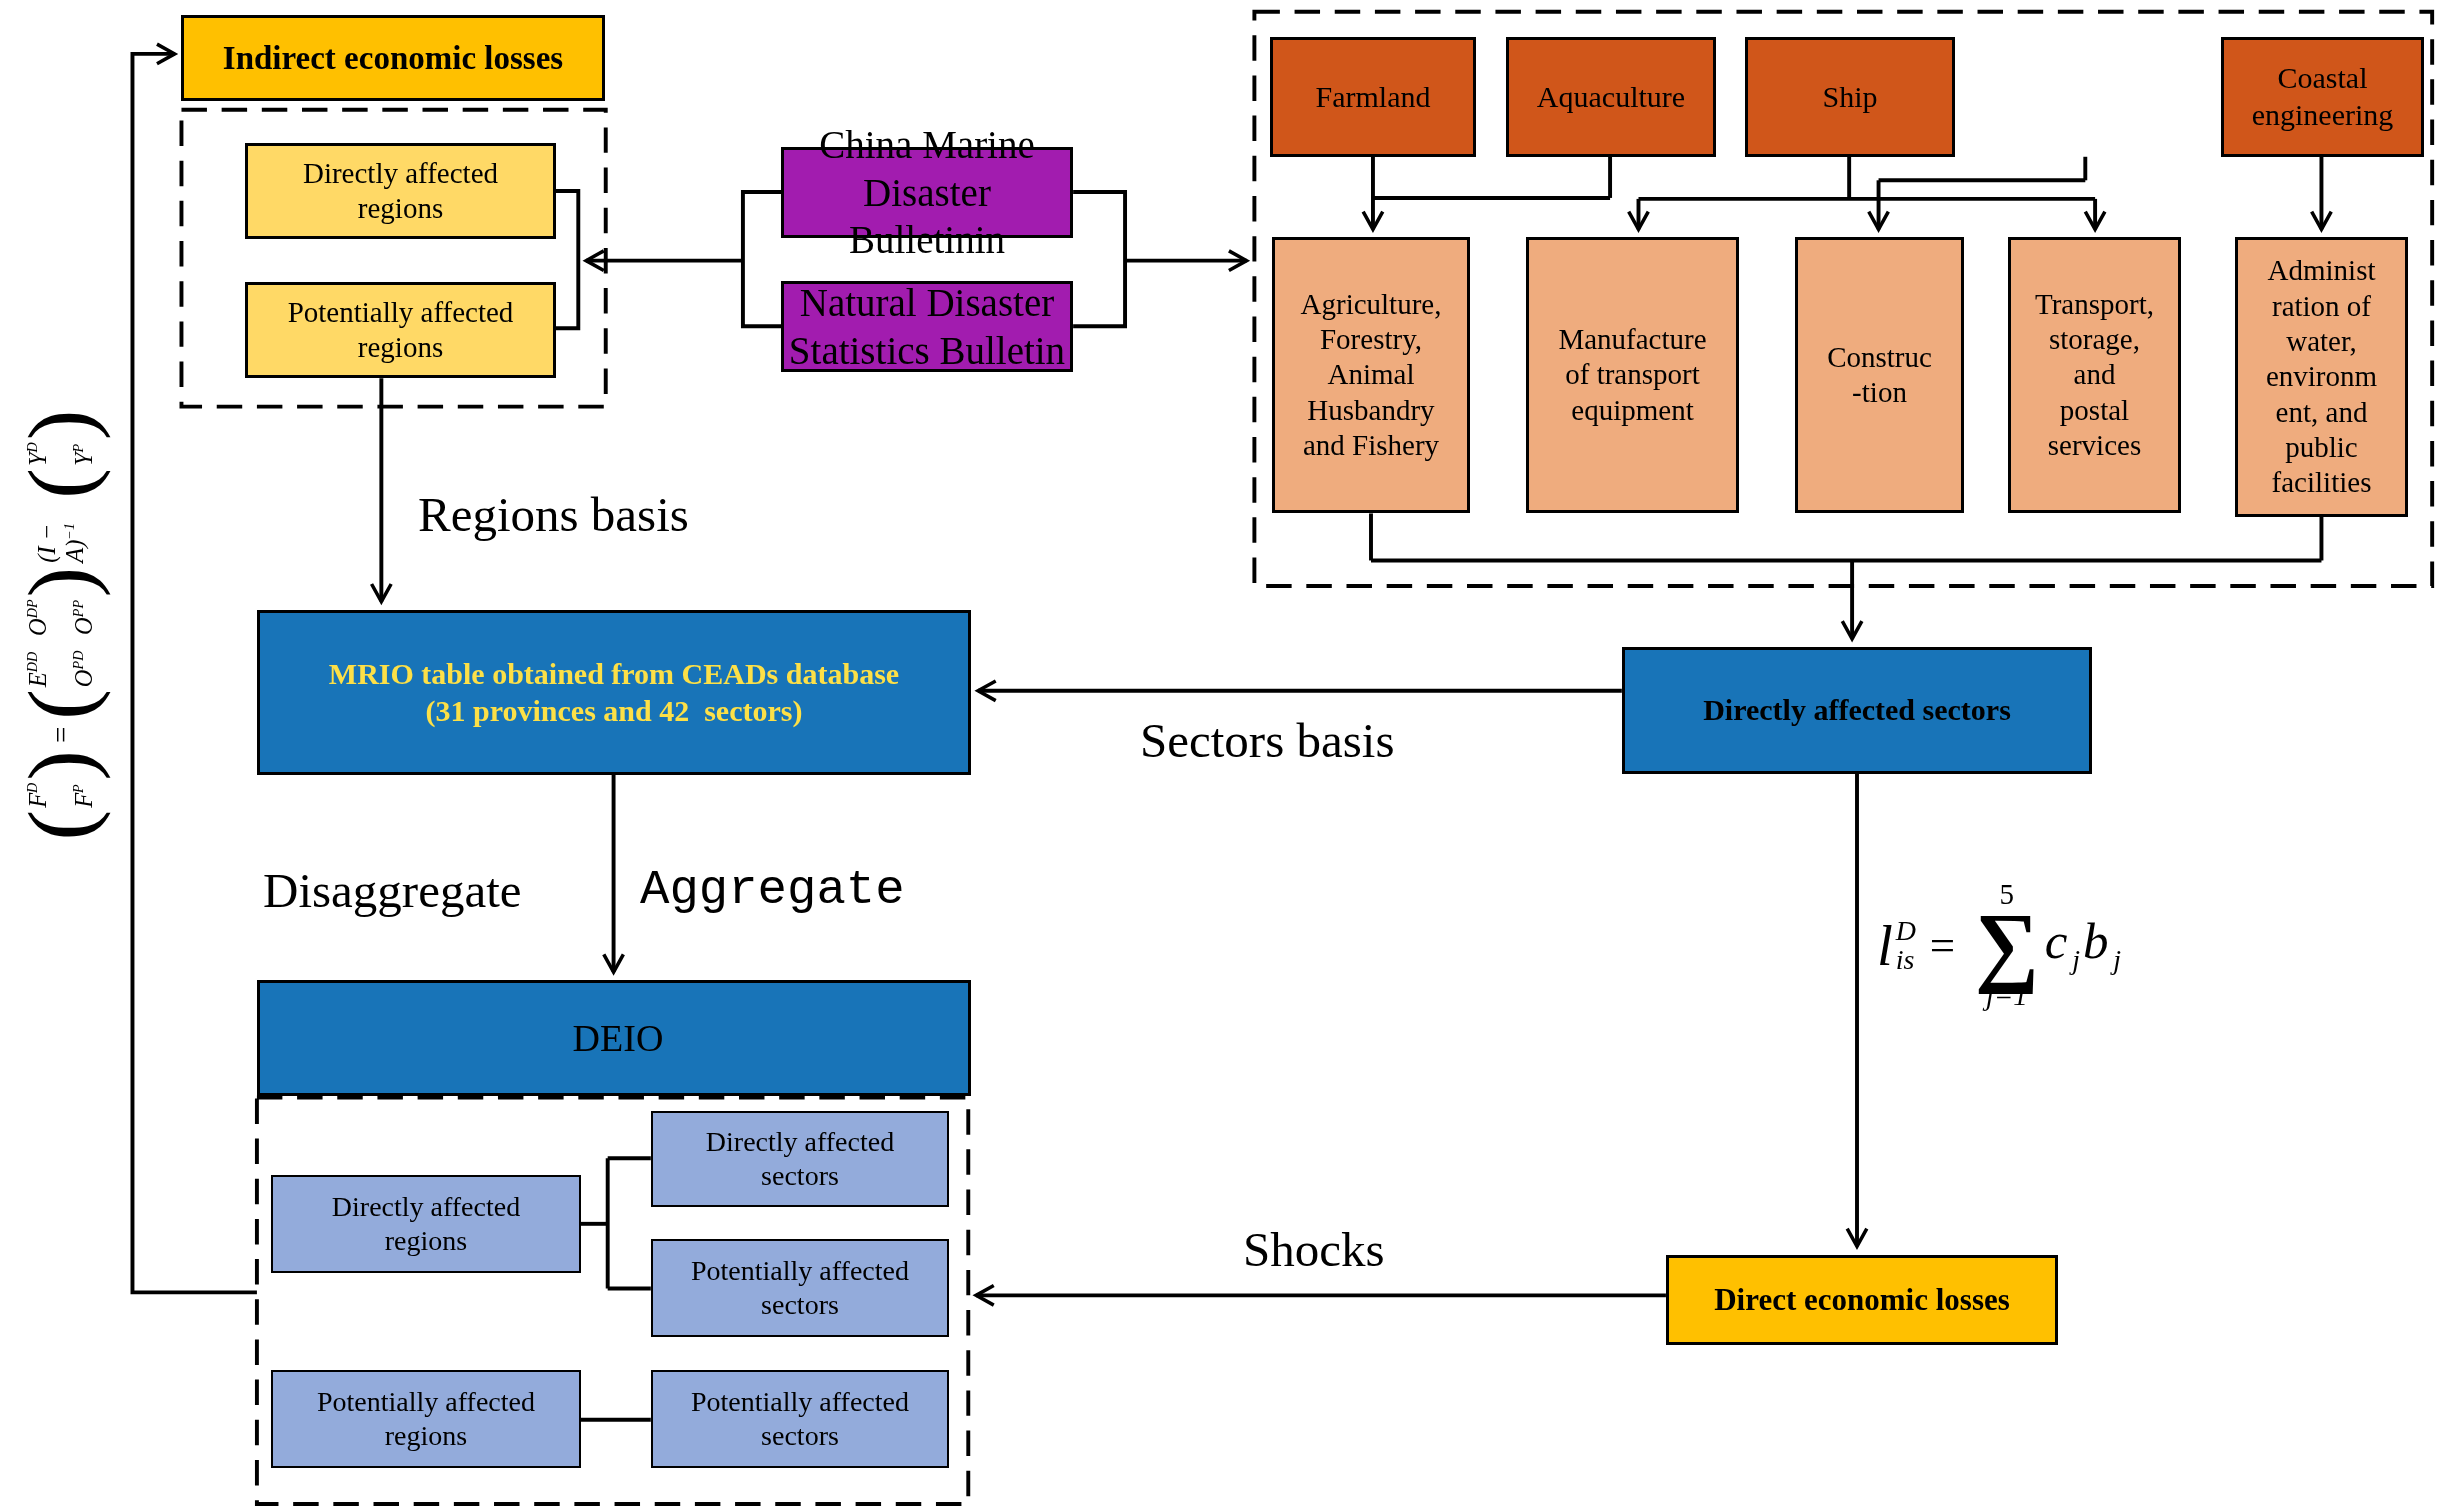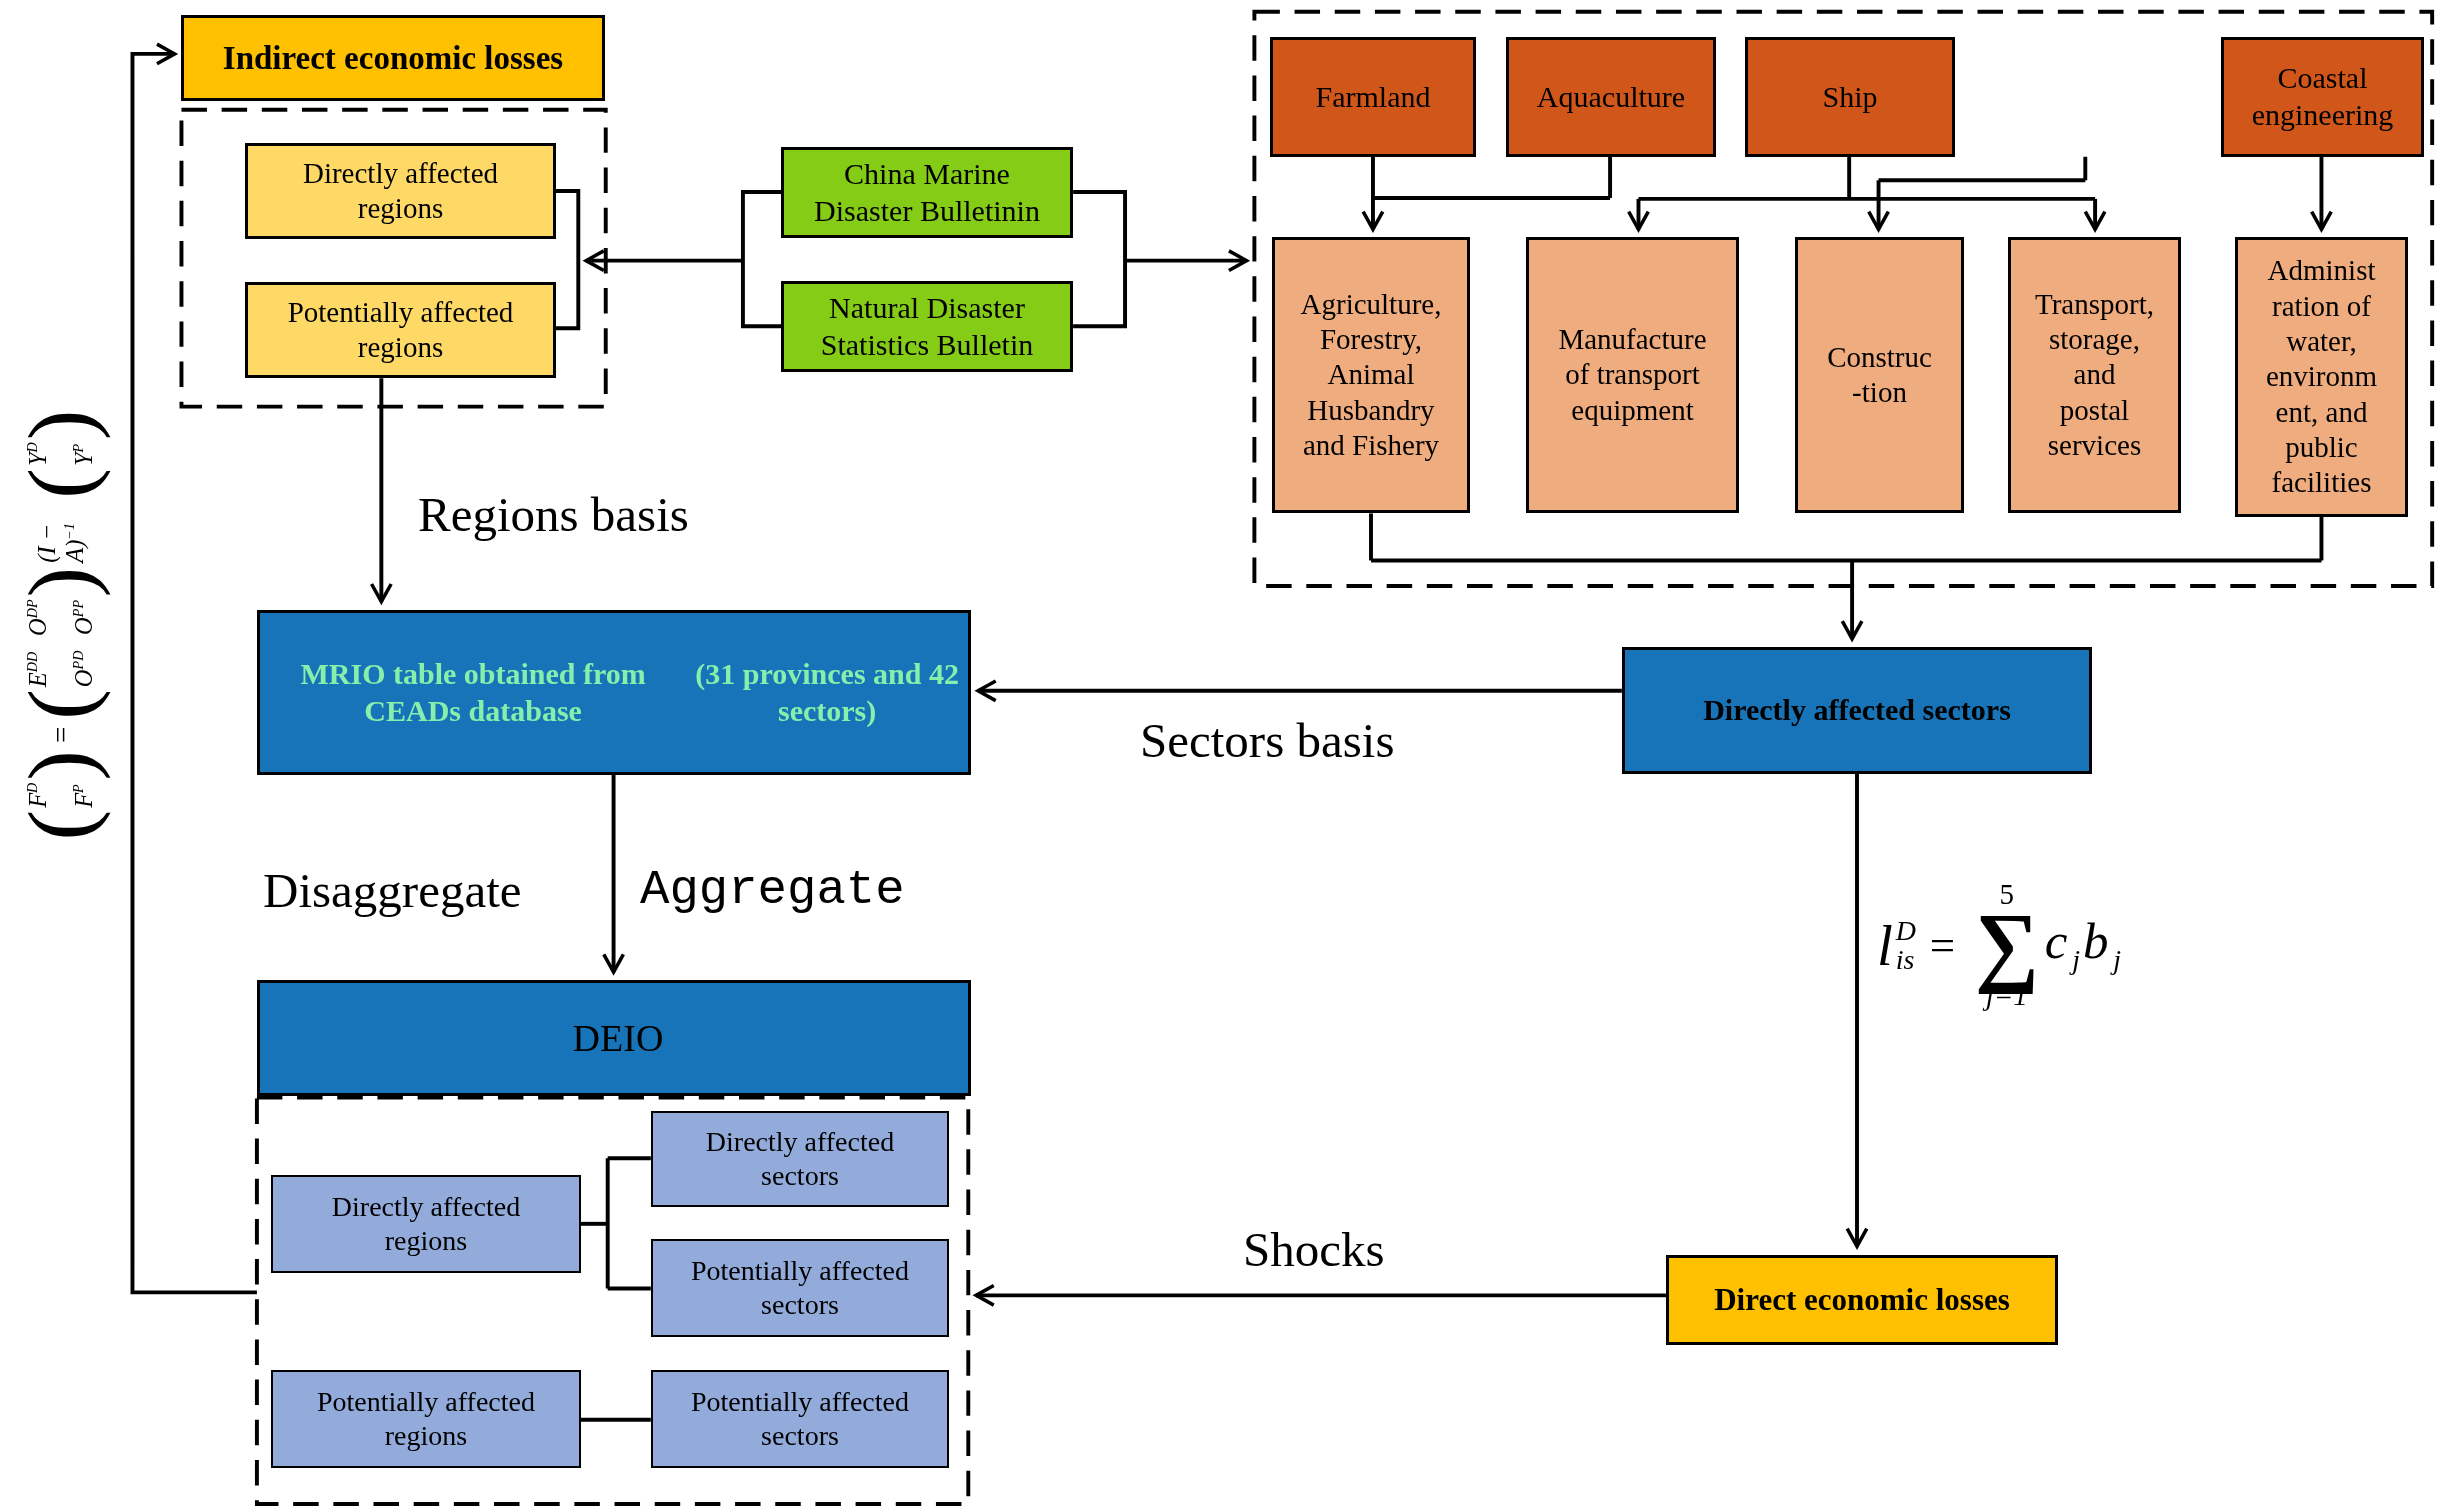--- a/index.html
+++ b/index.html
@@ -4,26 +4,26 @@
 <style>
   html,body{margin:0;padding:0;background:#ffffff;}
   #canvas{position:relative;width:2450px;height:1507px;background:#ffffff;overflow:hidden;
           font-family:"Liberation Serif","DejaVu Serif",serif;color:#000;border-radius:18px;}
   svg.wires{position:absolute;left:0;top:0;width:2450px;height:1507px;}
   .box{position:absolute;box-sizing:border-box;border:3.9px solid #000;
        display:flex;align-items:center;justify-content:center;text-align:center;
        white-space:pre-line;line-height:1.22;}
   .gold{background:#FFC000;font-weight:bold;font-size:33px;}
   .lyellow{background:#FFD966;font-size:29px;}
-  .salmon{background:#84cc16;font-size:30px;}
+  .salmon{background:#a21caf;font-size:39px;}
   .dorange{background:#D0561A;font-size:30px;}
   .lorange{background:#EFAC7E;font-size:29px;}
   .blue{background:#1874B8;}
   .peri{background:#93ABDB;font-size:28px;border-width:2.9px;}
-  .mrio-box{flex-direction:row;font-weight:bold;font-size:30px;color:#86efac;}
+  .mrio-box{flex-direction:column;font-weight:bold;font-size:30px;color:#fde047;}
   .mrio-line2{white-space:pre-wrap;}
   .das-box{font-weight:bold;font-size:30px;}
   .deio-box{font-size:38px;line-height:1;padding-left:8px;}
   .del-box{font-weight:bold;font-size:31px;text-align:right;}
   .lbl{position:absolute;font-size:49px;white-space:nowrap;line-height:1.1;}
   
   .sum-formula{position:absolute;left:1877px;top:880px;display:flex;align-items:center;font-style:italic;}
   .sf-l{font-size:57px;line-height:1;}
   .sf-stack{display:inline-flex;flex-direction:column;align-items:flex-start;font-size:28px;line-height:1.05;margin-left:2.9px;}
   .sf-eq{font-style:normal;font-size:45px;margin:0 13.7px;}

